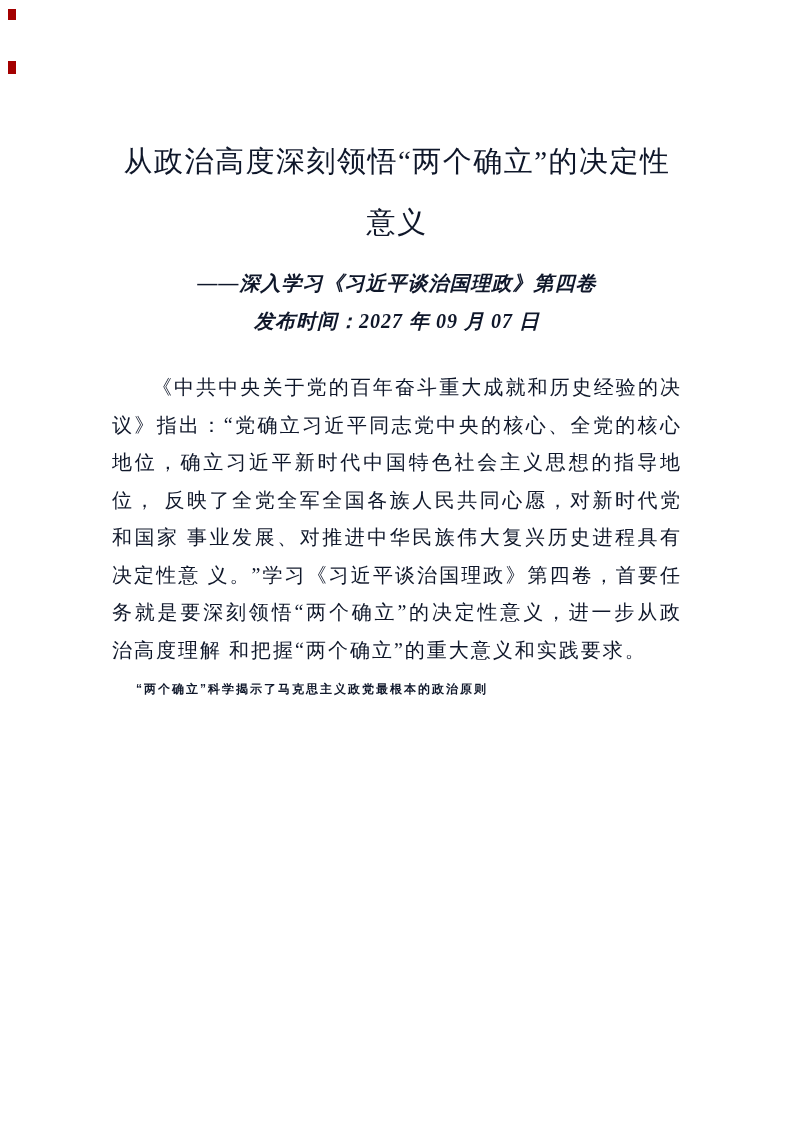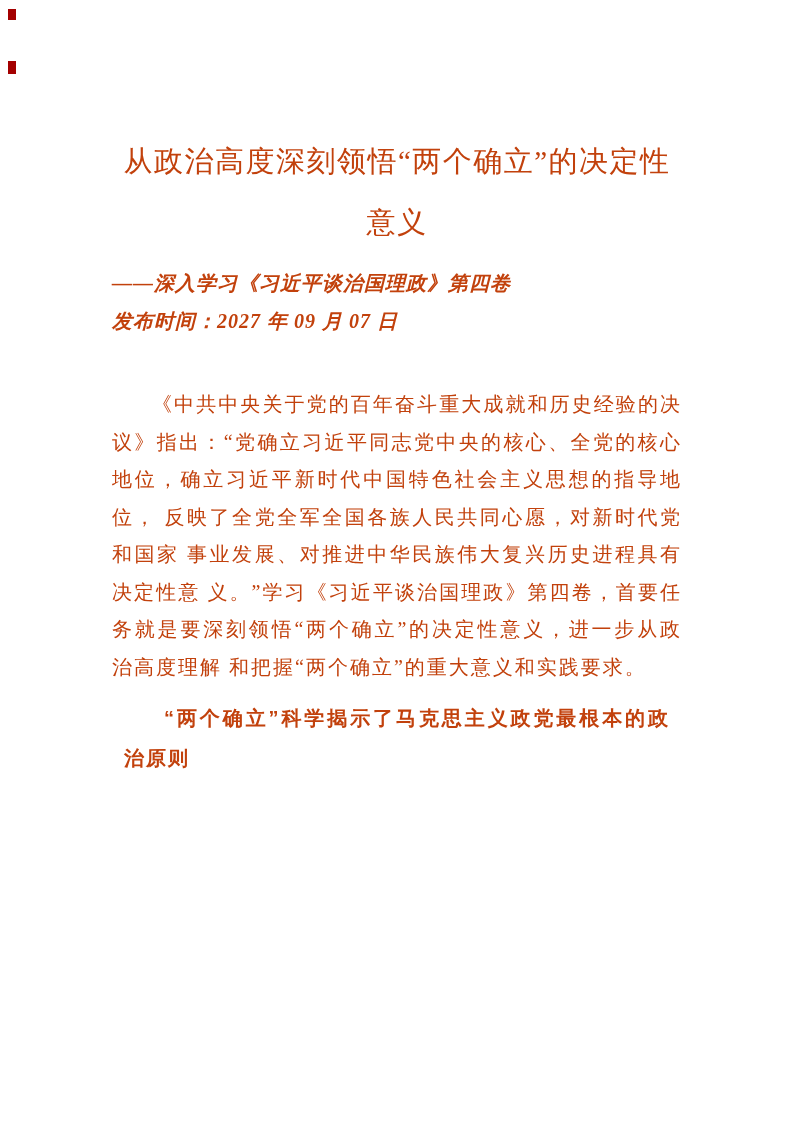--- a/index.html
+++ b/index.html
@@ -5,21 +5,21 @@
   html, body {
     margin: 0;
     padding: 0;
     background: #ffffff;
   }
   .page {
     position: relative;
     width: 794px;
     height: 1122px;
     background: #ffffff;
-    color: #c2410c;
+    color: #0f172a;
     font-family: "Liberation Serif", "DejaVu Serif", serif;
     overflow: hidden;
   }
   .red-mark {
     position: absolute;
     background: #a40000;
   }
   .red-mark.m1 { left: 8px; top: 9px;  width: 8px; height: 11px; }
   .red-mark.m2 { left: 8px; top: 61px; width: 8px; height: 13px; }
 
@@ -35,35 +35,36 @@
     line-height: 61px;
     letter-spacing: 1.5px;
     text-align: center;
   }
   .subline {
     font-size: 20px;
     font-weight: bold;
     font-style: italic;
     line-height: 38px;
     letter-spacing: 1px;
+    text-align: center;
   }
   .subline.first { margin-top: 11px; }
   .body-para {
     margin: 0;
     font-size: 20px;
     line-height: 37.5px;
     letter-spacing: 2px;
     text-align: justify;
     text-indent: 2em;
   }
-  .body-para.p1 { margin-top: 46px; }
+  .body-para.p1 { margin-top: 29px; }
   .section-heading {
-    margin: 12px;
+    margin: 0;
     font-family: "Liberation Sans", "DejaVu Sans", sans-serif;
-    font-size: 20px;
+    font-size: 12px;
     font-weight: bold;
     line-height: 40px;
     letter-spacing: 2px;
     text-align: justify;
     text-indent: 2em;
   }
 </style>
 </head>
 <body>
 

